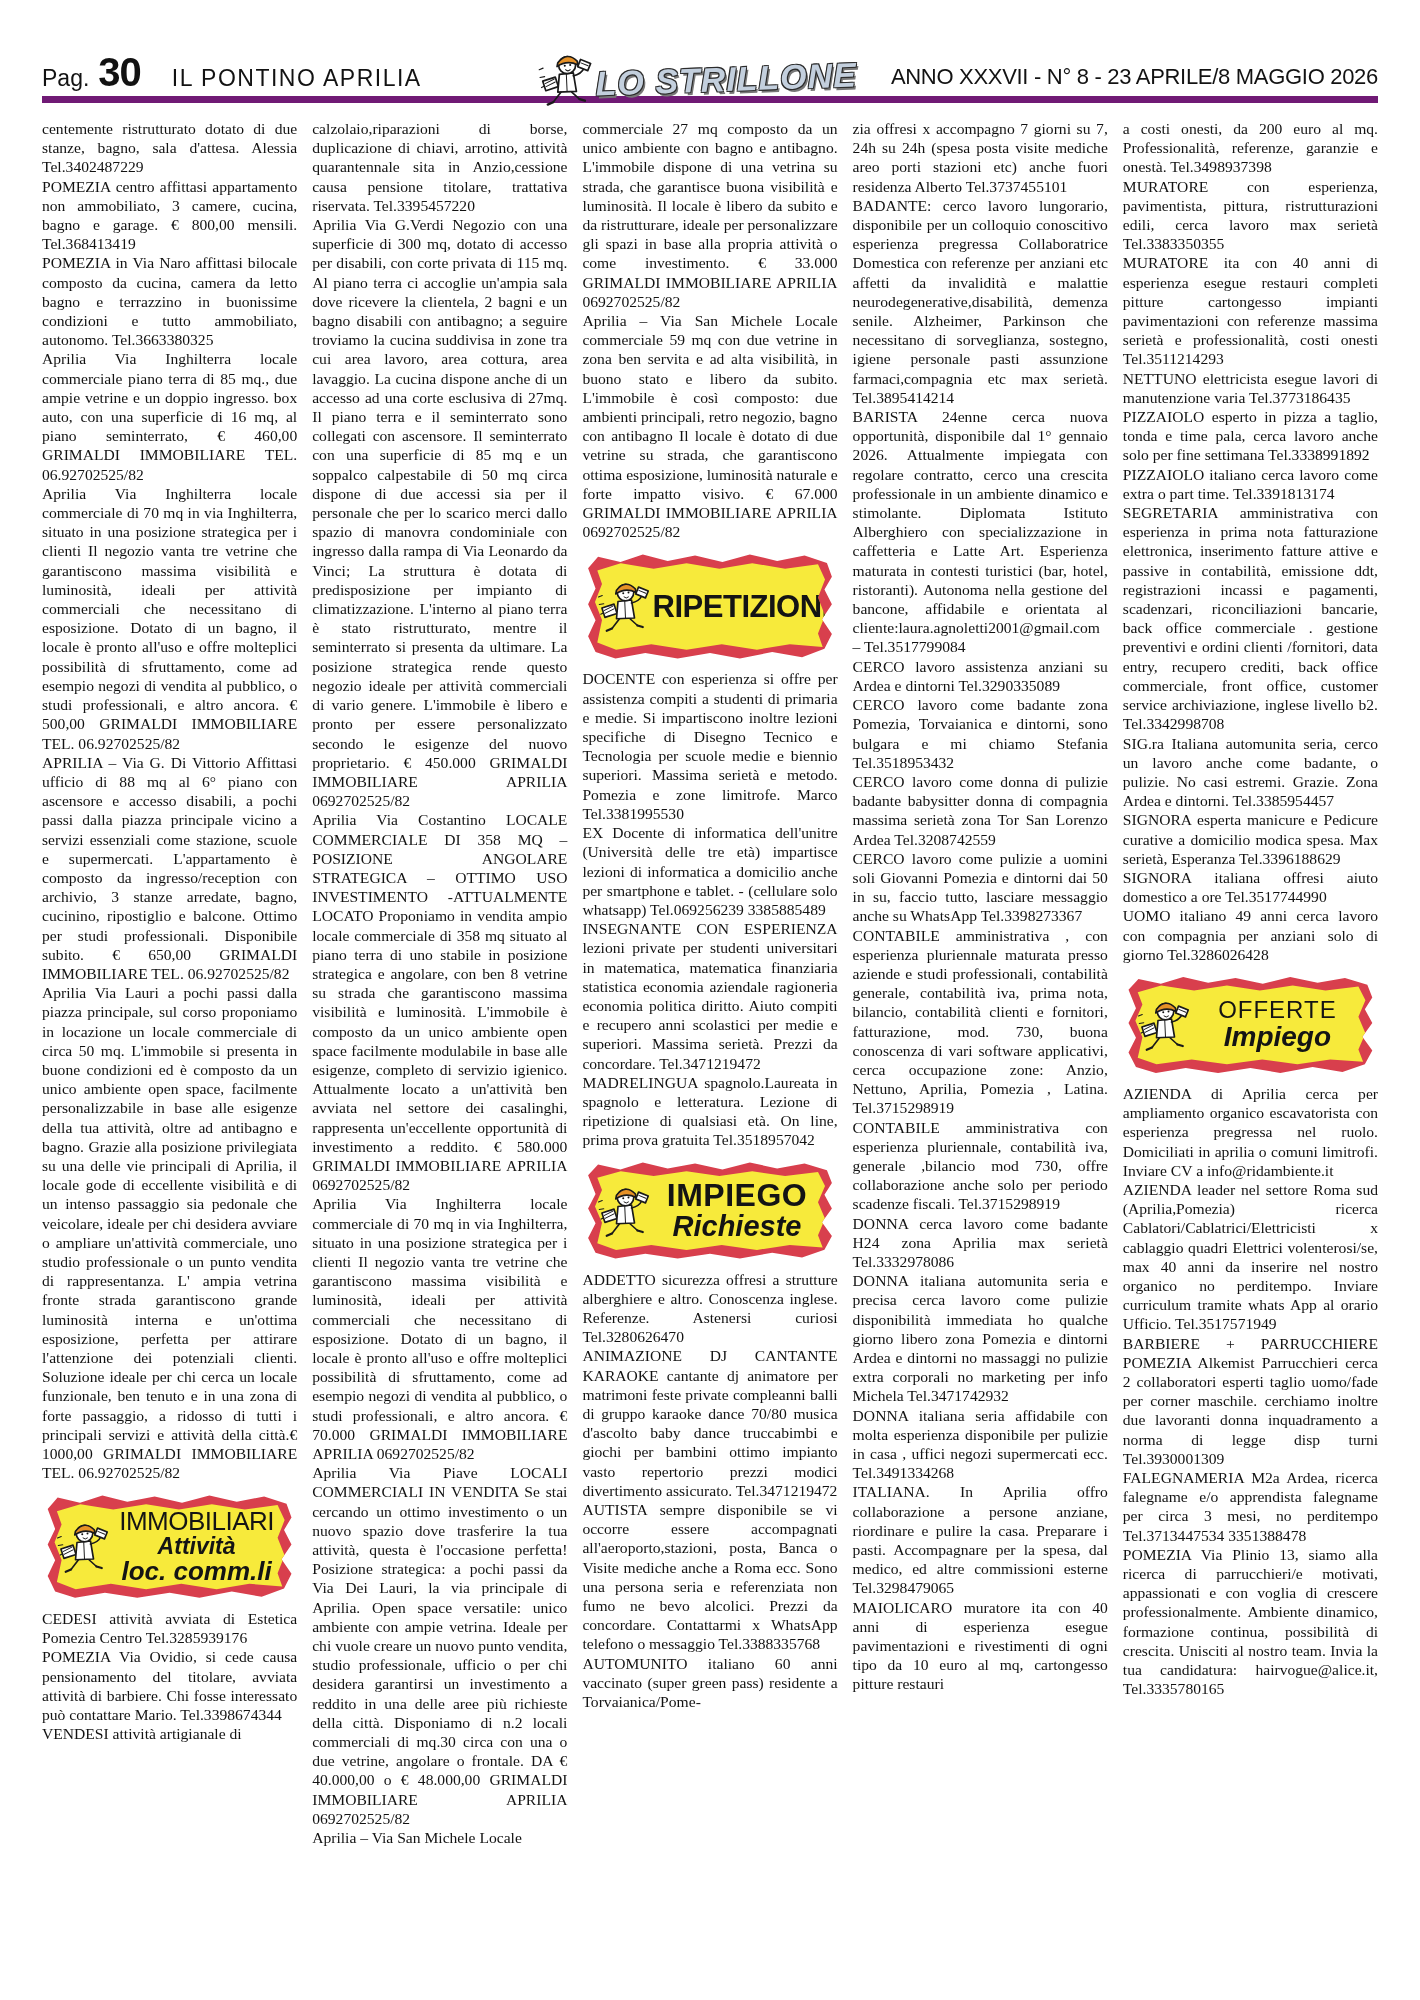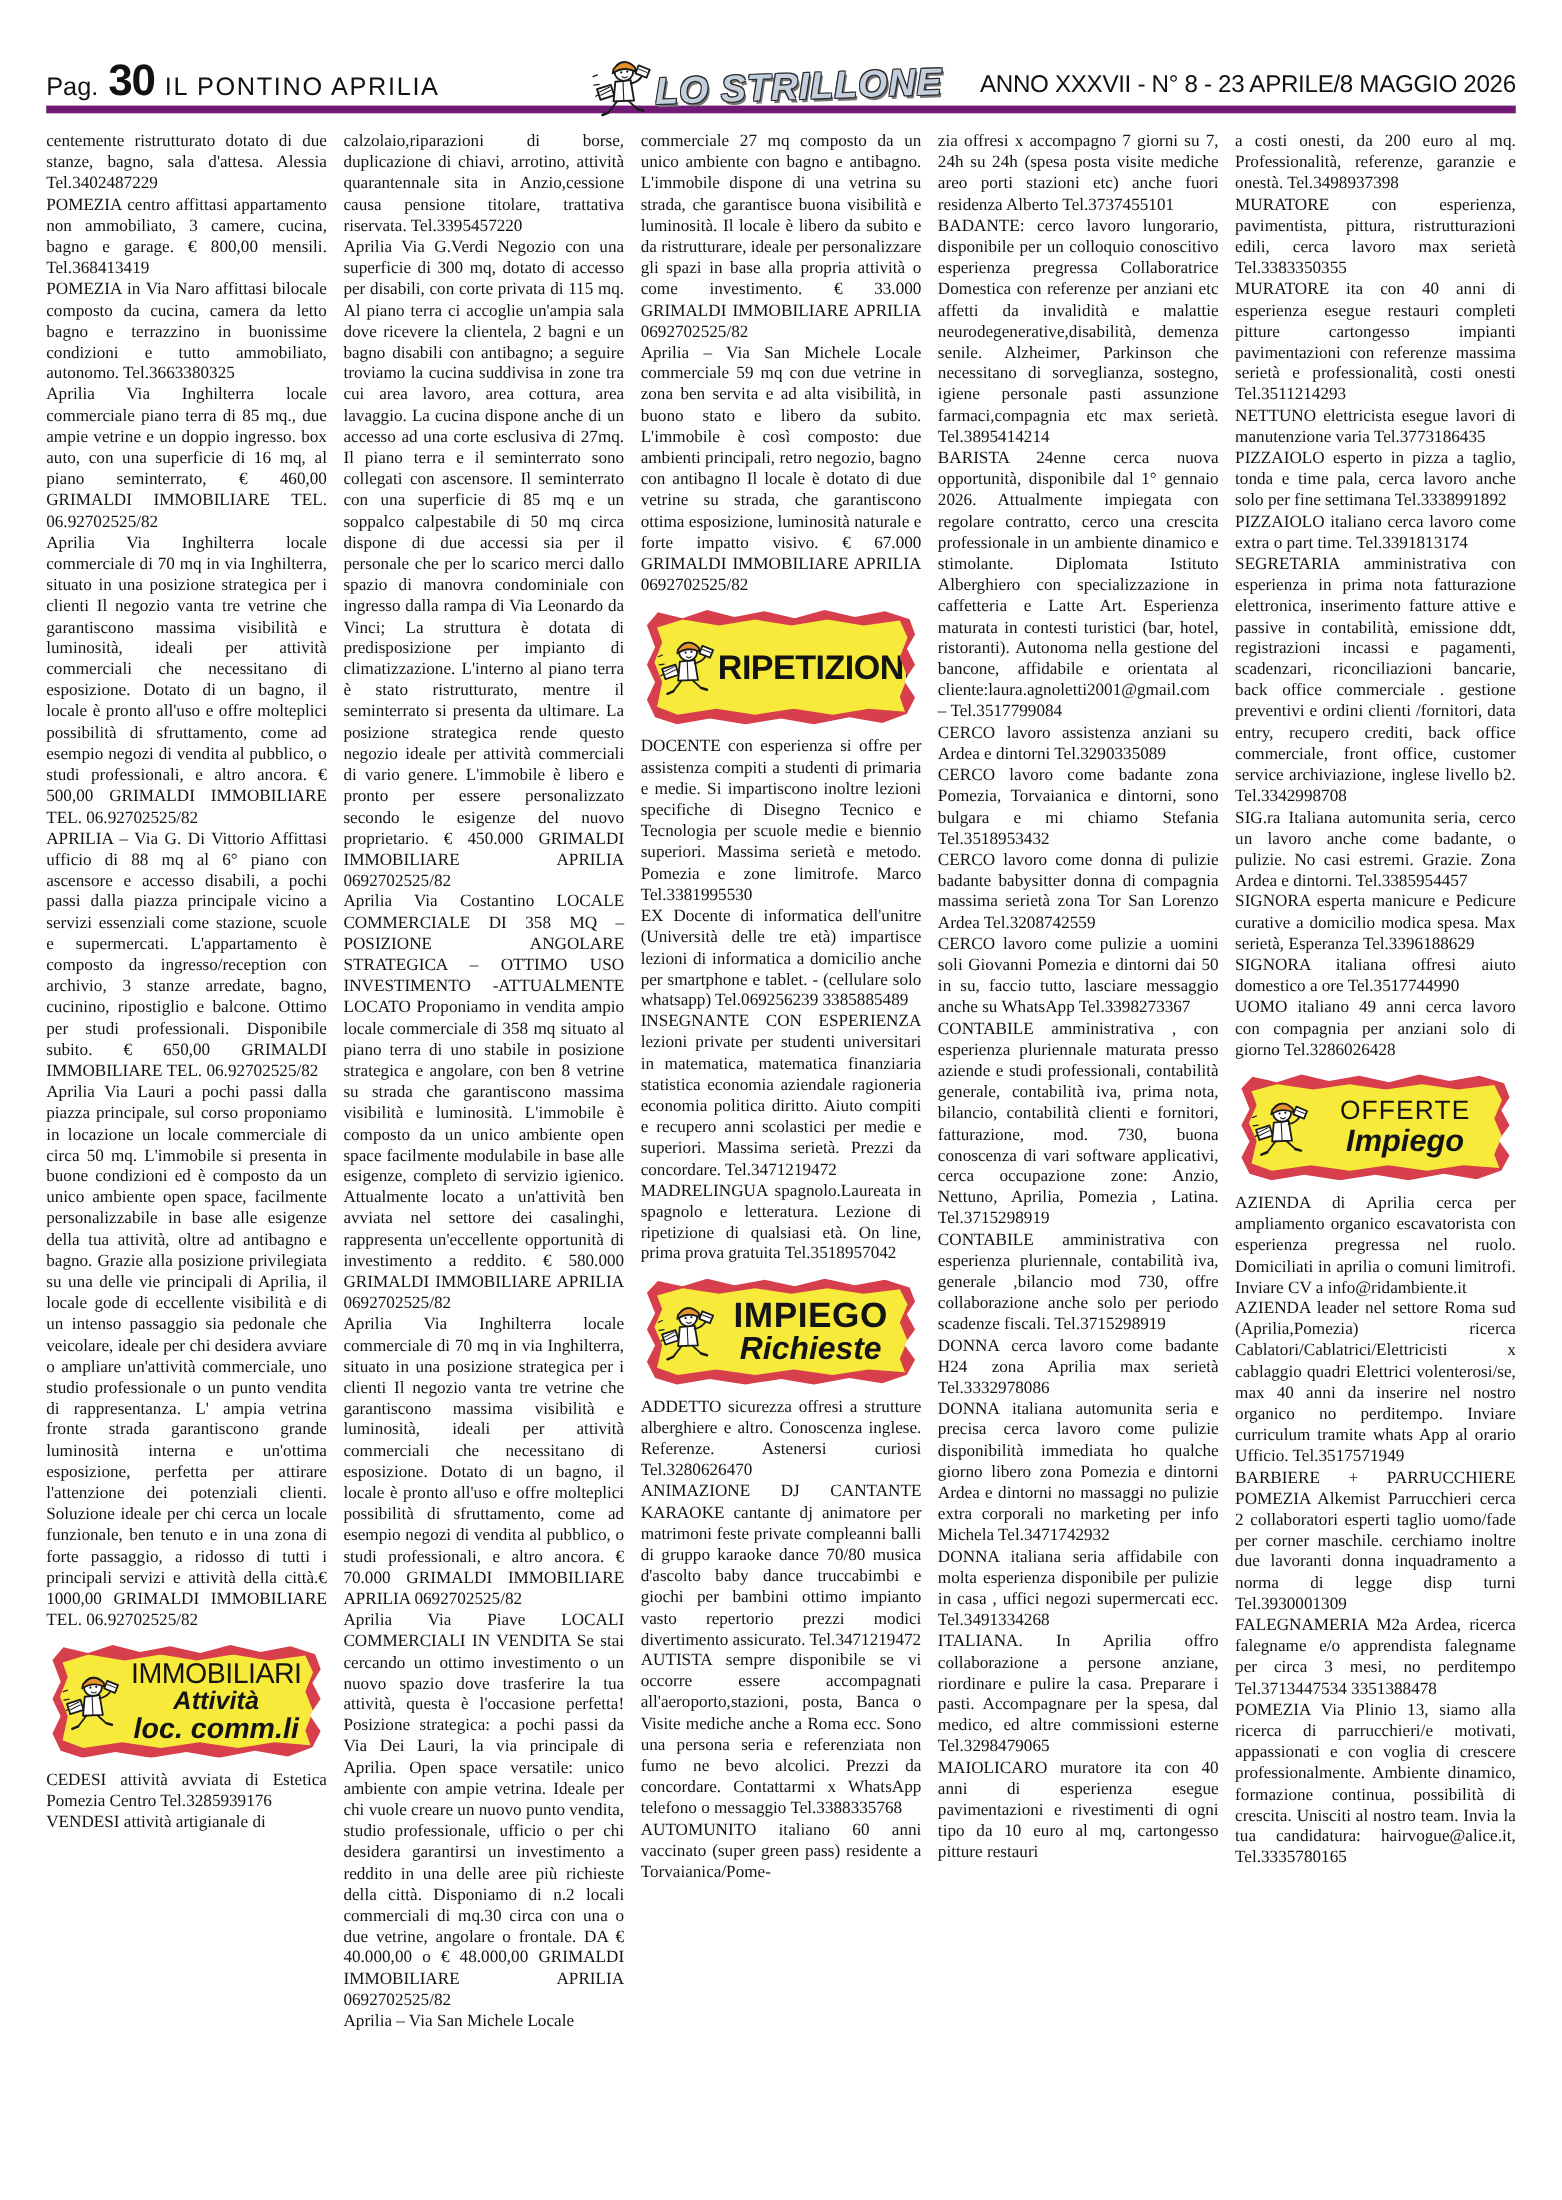--- a/index.html
+++ b/index.html
@@ -2,21 +2,21 @@
 <html lang="it"><head>
 <meta charset="utf-8">
 <style>
   html,body{margin:0;padding:0;background:#fff;}
   body{width:1420px;height:2000px;overflow:hidden;font-family:"Liberation Serif",serif;color:#121212;}
   
   .masthead{position:relative;margin:0 42px;padding-top:40px;height:56px;border-bottom:7px solid #701a75;}
   .mast-left{position:absolute;left:0;bottom:4px;display:flex;align-items:baseline;gap:9px;font-family:"Liberation Sans",sans-serif;}
   .pag-label{font-size:23px;}
   .pag-num{font-size:40px;font-weight:bold;letter-spacing:-1px;line-height:.8;}
-  .pub-name{font-size:23px;letter-spacing:1.5px;}
+  .pub-name{font-size:23px;letter-spacing:1.5px;margin-left:22px;}
   .mast-right{position:absolute;right:0;bottom:6px;font-family:"Liberation Sans",sans-serif;font-size:22px;letter-spacing:-.3px;}
   .logo{position:absolute;left:50%;transform:translateX(-54%);bottom:-14px;display:flex;align-items:center;gap:2px;z-index:3;}
   .logo .boy{width:56px;height:62px;}
   .logo-text{font-family:"Liberation Sans",sans-serif;font-weight:bold;font-style:italic;font-size:34px;letter-spacing:1px;
     color:#c3cfdd;transform:rotate(-2deg);white-space:nowrap;
     text-shadow:-1px -1px 0 #2c2c2c,1px -1px 0 #2c2c2c,-1px 1px 0 #2c2c2c,1px 1px 0 #2c2c2c,2px 3px 0 #777;}
   
   .grid{display:flex;gap:15px;margin:16px 42px 0 42px;justify-content:center;}
   .col{flex:1 1 0;min-width:0;}
   .ad{margin:0;font-size:15.6px;line-height:19.2px;text-align:justify;hyphens:auto;word-break:normal;}
@@ -97,20 +97,21 @@
             <use href="#newsboy"></use>
           </svg>
       <div class="banner-lines">
             <div class="bl bl-0">IMMOBILIARI</div>
             <div class="bl bl-1">Attività</div>
             <div class="bl bl-2">loc. comm.li</div>
           </div>
     </div>
   </div>
 <p class="ad">CEDESI attività avviata di Estetica Pomezia Centro Tel.3285939176</p>
+      <p class="ad">POMEZIA Via Ovidio, si cede causa pensionamento del titolare, avviata attività di barbiere. Chi fosse interessato può contattare Mario. Tel.3398674344</p>
       <p class="ad">VENDESI attività artigianale di</p>
     </div>
   <div class="col">
       <p class="ad">calzolaio,riparazioni di borse, duplicazione di chiavi, arrotino, attività quarantennale sita in Anzio,cessione causa pensione titolare, trattativa riservata. Tel.3395457220</p>
       <p class="ad">Aprilia Via G.Verdi Negozio con una superficie di 300 mq, dotato di accesso per disabili, con corte privata di 115 mq. Al piano terra ci accoglie un'ampia sala dove ricevere la clientela, 2 bagni e un bagno disabili con antibagno; a seguire troviamo la cucina suddivisa in zone tra cui area lavoro, area cottura, area lavaggio. La cucina dispone anche di un accesso ad una corte esclusiva di 27mq. Il piano terra e il seminterrato sono collegati con ascensore. Il seminterrato con una superficie di 85 mq e un soppalco calpestabile di 50 mq circa dispone di due accessi sia per il personale che per lo scarico merci dallo spazio di manovra condominiale con ingresso dalla rampa di Via Leonardo da Vinci; La struttura è dotata di predisposizione per impianto di climatizzazione. L'interno al piano terra è stato ristrutturato, mentre il seminterrato si presenta da ultimare. La posizione strategica rende questo negozio ideale per attività commerciali di vario genere. L'immobile è libero e pronto per essere personalizzato secondo le esigenze del nuovo proprietario. € 450.000 GRIMALDI IMMOBILIARE APRILIA 0692702525/82</p>
       <p class="ad">Aprilia Via Costantino LOCALE COMMERCIALE DI 358 MQ – POSIZIONE ANGOLARE STRATEGICA – OTTIMO USO INVESTIMENTO -ATTUALMENTE LOCATO Proponiamo in vendita ampio locale commerciale di 358 mq situato al piano terra di uno stabile in posizione strategica e angolare, con ben 8 vetrine su strada che garantiscono massima visibilità e luminosità. L'immobile è composto da un unico ambiente open space facilmente modulabile in base alle esigenze, completo di servizio igienico. Attualmente locato a un'attività ben avviata nel settore dei casalinghi, rappresenta un'eccellente opportunità di investimento a reddito. € 580.000 GRIMALDI IMMOBILIARE APRILIA 0692702525/82</p>
       <p class="ad">Aprilia Via Inghilterra locale commerciale di 70 mq in via Inghilterra, situato in una posizione strategica per i clienti Il negozio vanta tre vetrine che garantiscono massima visibilità e luminosità, ideali per attività commerciali che necessitano di esposizione. Dotato di un bagno, il locale è pronto all'uso e offre molteplici possibilità di sfruttamento, come ad esempio negozi di vendita al pubblico, o studi professionali, e altro ancora. € 70.000 GRIMALDI IMMOBILIARE APRILIA 0692702525/82</p>
       <p class="ad">Aprilia Via Piave LOCALI COMMERCIALI IN VENDITA Se stai cercando un ottimo investimento o un nuovo spazio dove trasferire la tua attività, questa è l'occasione perfetta! Posizione strategica: a pochi passi da Via Dei Lauri, la via principale di Aprilia. Open space versatile: unico ambiente con ampie vetrina. Ideale per chi vuole creare un nuovo punto vendita, studio professionale, ufficio o per chi desidera garantirsi un investimento a reddito in una delle aree più richieste della città. Disponiamo di n.2 locali commerciali di mq.30 circa con una o due vetrine, angolare o frontale. DA € 40.000,00 o € 48.000,00 GRIMALDI IMMOBILIARE APRILIA 0692702525/82</p>
       <p class="ad">Aprilia – Via San Michele Locale</p>
     </div>

